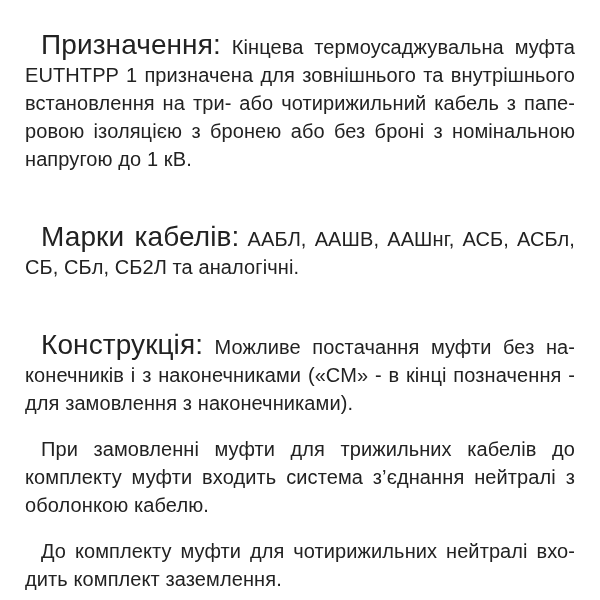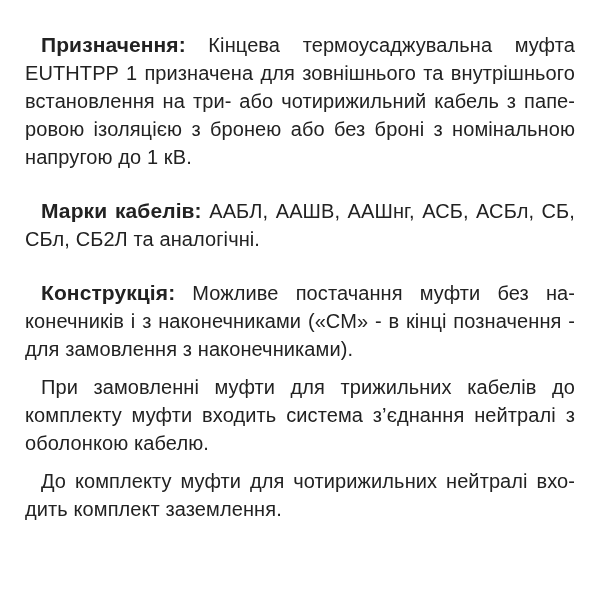--- a/index.html
+++ b/index.html
@@ -25,28 +25,28 @@
     margin: 0;
     font-size: 20px;
     line-height: 28px;
     text-align: justify;
     text-indent: 16px;
     -webkit-hyphens: manual;
     hyphens: manual;
     letter-spacing: 0.1px;
   }
   .section-gap {
-    margin-top: 26px;
+    margin-top: 50px;
   }
   .para-gap {
-    margin-top: 10px;
+    margin-top: 18px;
   }
   .heading {
-    font-weight: bold;
-    font-size: 21px;
+    font-weight: normal;
+    font-size: 28px;
   }
 </style>
 </head>
 <body>
 
 <div class="page">
 
   <p class="para">
     <span class="heading">Призначення:</span>
     <span>Кінцева термоусаджувальна муфта EUTHTPP 1 призначена для зовнішнього та внутрішнього встановлення на три- або чотирижильний кабель з папе­ровою ізоляцією з бронею або без броні з номінальною напругою до 1 кВ.</span>

